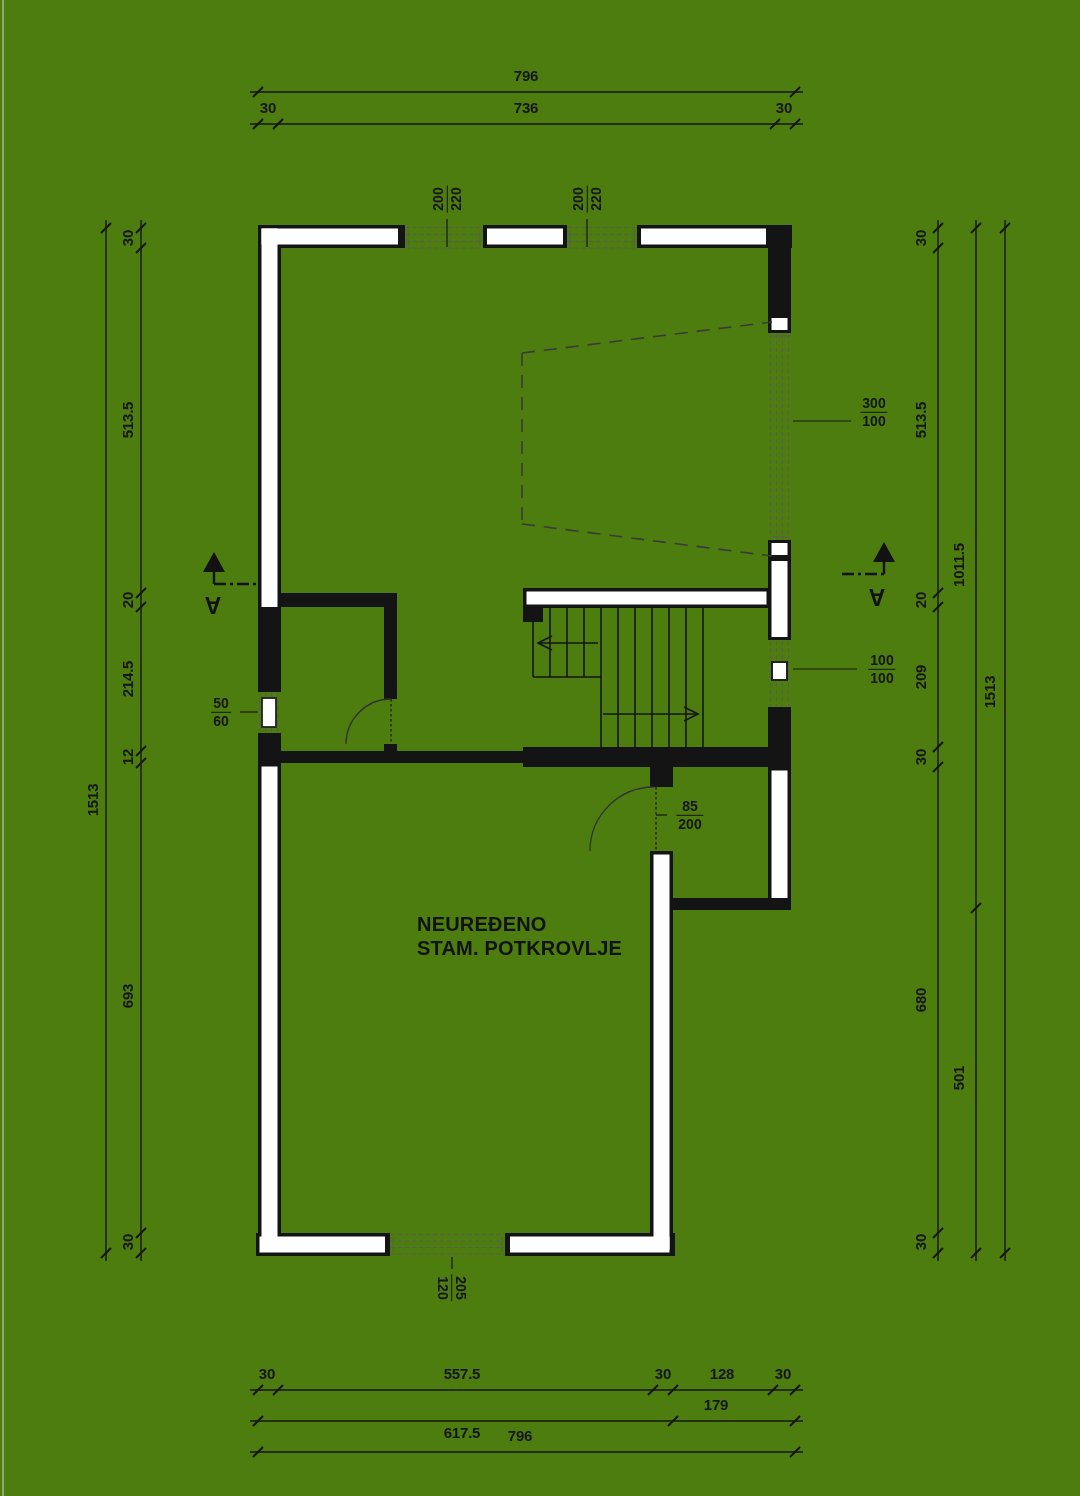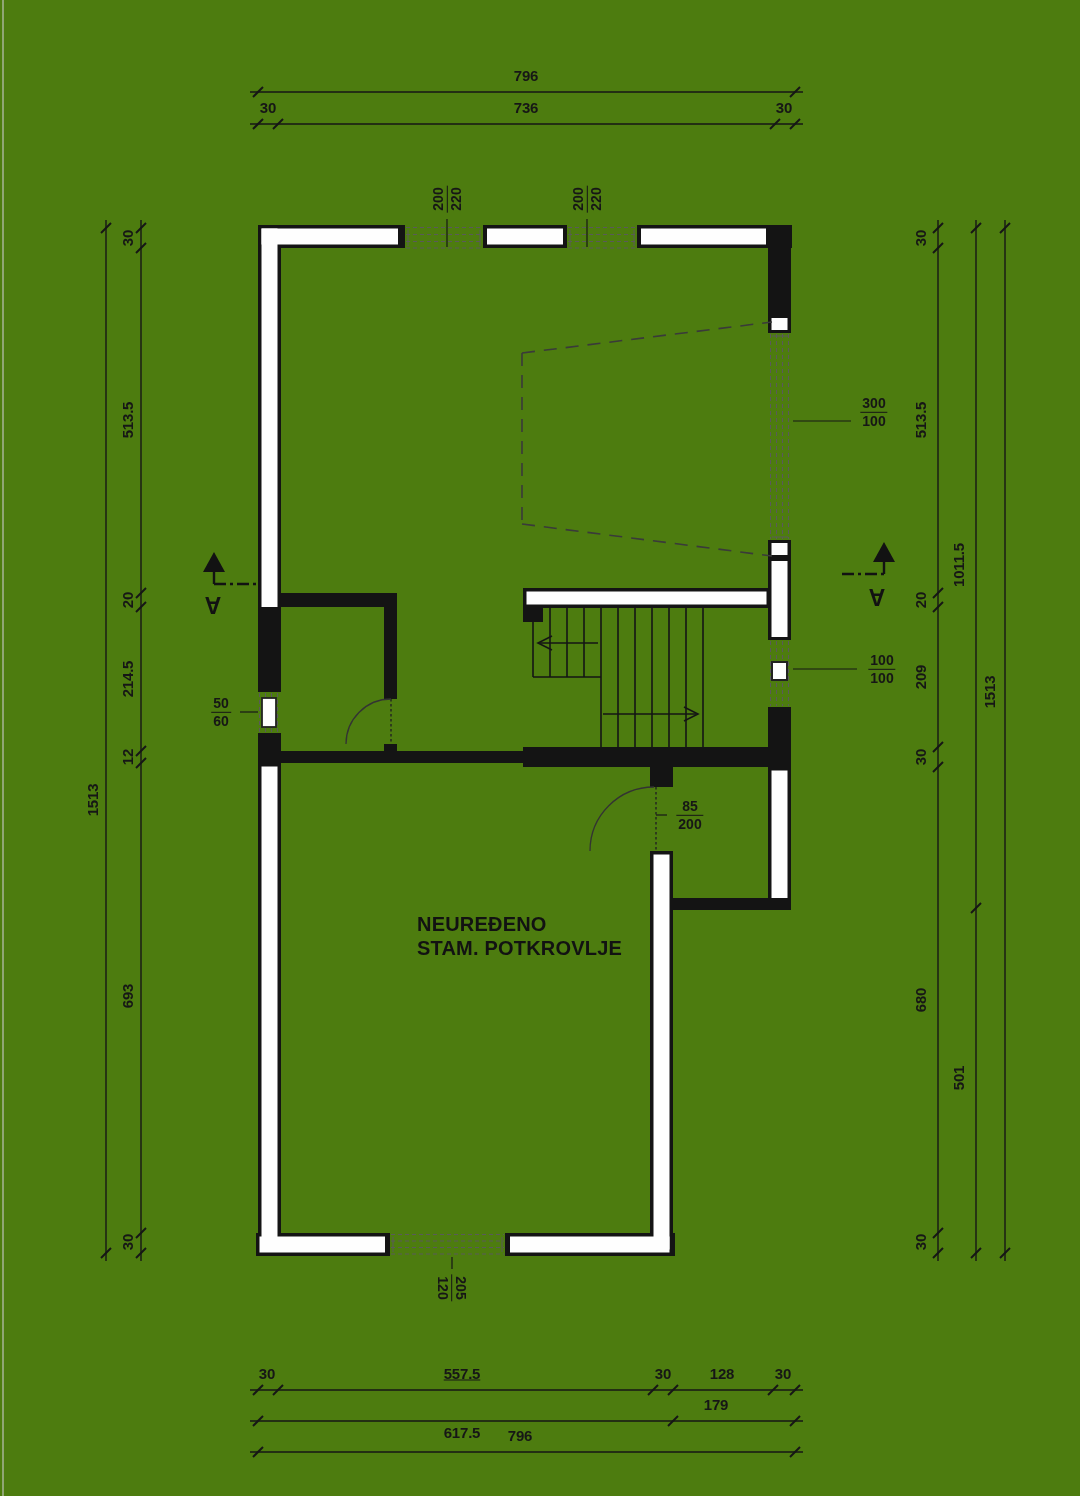--- a/index.html
+++ b/index.html
@@ -266,21 +266,21 @@
 <div class="lbl rotm90" style="left:920px;top:600px;">20</div>
 <div class="lbl rotm90" style="left:920px;top:677px;">209</div>
 <div class="lbl rotm90" style="left:920px;top:757px;">30</div>
 <div class="lbl rotm90" style="left:920px;top:1000px;">680</div>
 <div class="lbl rotm90" style="left:920px;top:1242px;">30</div>
 <div class="lbl rotm90" style="left:958px;top:565px;">1011.5</div>
 <div class="lbl rotm90" style="left:958px;top:1078px;">501</div>
 <div class="lbl rotm90" style="left:989px;top:692px;">1513</div>
 
 <div class="lbl" style="left:267px;top:1373px;">30</div>
-<div class="lbl" style="left:462px;top:1373px;text-decoration:underline;">557.5</div>
+<div class="lbl" style="left:462px;top:1373px;">557.5</div>
 <div class="lbl" style="left:663px;top:1373px;">30</div>
 <div class="lbl" style="left:722px;top:1373px;">128</div>
 <div class="lbl" style="left:783px;top:1373px;">30</div>
 <div class="lbl" style="left:462px;top:1432px;text-align:center;">617.5</div>
 <div class="lbl" style="left:716px;top:1404px;">179</div>
 <div class="lbl" style="left:520px;top:1435px;">796</div>
 
 <div class="frac rotm90" style="left:447px;top:199px;">
   <span class="num">200</span>
   <span class="den">220</span>

